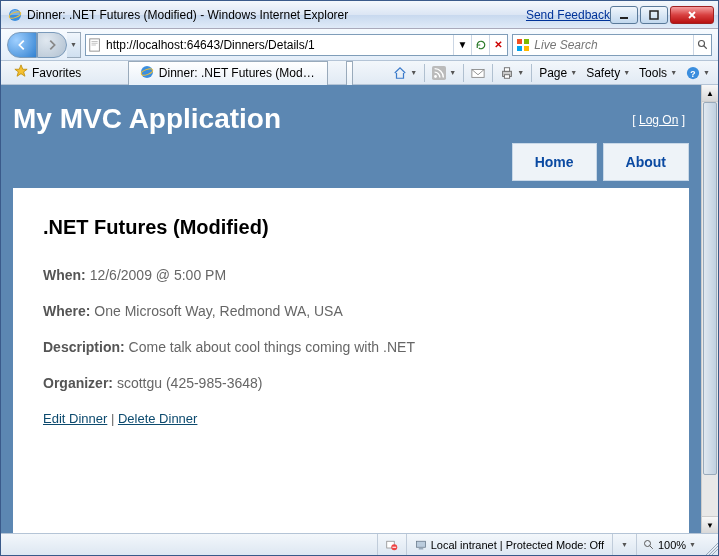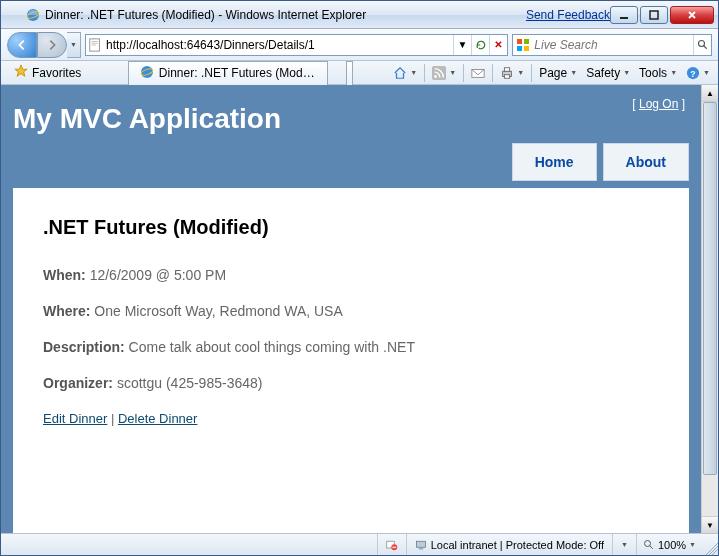--- a/index.html
+++ b/index.html
@@ -1,21 +1,21 @@
 <!DOCTYPE html>
 <html><head>
 <meta charset="utf-8">
 <style>
   * { box-sizing: border-box; }
   html, body { margin: 0; padding: 0; font-family: "Segoe UI", Tahoma, Arial, sans-serif; }
   body { width: 719px; height: 556px; background: #d4d0c8; overflow: hidden; }
 
   
   .window { width: 719px; height: 556px; border: 1px solid #3a5a8a; background: #fff; display:flex; flex-direction:column; }
-  .titlebar { height: 28px; background: linear-gradient(to bottom, #f4f8fc 0%, #dce6f4 50%, #c7d8ee 51%, #e0ebf8 100%); display:flex; align-items:center; padding: 0 4px 0 24px; border-bottom:1px solid #aab; }
+  .titlebar { height: 28px; background: linear-gradient(to bottom, #f4f8fc 0%, #dce6f4 50%, #c7d8ee 51%, #e0ebf8 100%); display:flex; align-items:center; padding: 0 4px 0 6px; border-bottom:1px solid #aab; }
   .titlebar .favicon { width:16px; height:16px; margin-right:4px; display:inline-flex; align-items:center; justify-content:center; }
   .titlebar .title { font-size:12px; color:#000; flex:1; white-space:nowrap; overflow:hidden; text-overflow:ellipsis; }
   .titlebar .feedback { font-size:12px; color:#003399; text-decoration:underline; margin-right:0; cursor:pointer; }
   .winbtns { display:flex; gap:2px; }
   .winbtn { width:28px; height:18px; border:1px solid #5a7a9a; border-radius:3px; background:linear-gradient(to bottom,#f0f6fc,#c2d8ee); display:flex; align-items:center; justify-content:center; font-size:10px; color:#222; cursor:pointer; }
   .winbtn.close { background:linear-gradient(to bottom,#f5a0a0,#d84040,#b81010); color:#fff; border-color:#a02020; width:44px; }
   .winbtn svg { width:10px; height:10px; }
 
   
   .navbar { height: 32px; background: linear-gradient(to bottom,#f7fbff,#e4eef9); display:flex; align-items:center; padding:2px 6px; gap:4px; border-bottom:1px solid #b4c4d6; }
@@ -53,21 +53,21 @@
   .content { flex:1; overflow:auto; }
   .vscroll { width:17px; background:#e8e8e8; border-left:1px solid #ccc; display:flex; flex-direction:column; }
   .vscroll .sbtn { height:17px; background:linear-gradient(to bottom,#f8f8f8,#d8d8d8); border-bottom:1px solid #ccc; display:flex; align-items:center; justify-content:center; cursor:pointer; font-size:8px; }
   .vscroll .sbtn.bot { border-bottom:none; border-top:1px solid #ccc; }
   .vscroll .strack { flex:1; position:relative; }
   .vscroll .sthumb { position:absolute; left:1px; right:1px; top:0; height:90%; background:linear-gradient(to right,#e0e8f0,#c0d0e0); border:1px solid #9ab; border-radius:2px; cursor:pointer; }
 
   
   .pageroot { background:#5C87B2; min-height:100%; padding:10px 12px 0 12px; display:flex; flex-direction:column; }
   .header { position:relative; padding:4px 0 8px 0; }
-  .logon { position:absolute; right:4px; top:2px; font-size:12px; color:#fff; }
+  .logon { position:absolute; right:4px; top:18px; font-size:12px; color:#fff; }
   .logon a { color:#fff; text-decoration:underline; cursor:pointer; }
   .apptitle { font-size:28px; font-weight:bold; color:#fff; margin:4px 0 0 0; font-family: Arial, sans-serif; }
   .menu { display:flex; justify-content:flex-end; gap:6px; margin-top:8px; }
   .menu a { display:block; padding:10px 22px; background:#eef3f8; border:1px solid #c8d8e8; color:#0b4aa2; font-weight:bold; font-size:14px; text-decoration:none; cursor:pointer; }
   .panel { background:#fff; margin-top:-1px; padding:28px 30px 20px 30px; flex:1; }
   .panel h2 { font-size:20px; font-weight:bold; color:#000; margin:0 0 28px 0; font-family: Arial, sans-serif; }
   .panel p { font-size:14px; color:#666; margin:0 0 20px 0; font-family: Arial, sans-serif; }
   .panel p b { color:#555; font-weight:bold; }
   .panel .links { font-size:13px; }
   .panel .links a { color:#0c4a6e; text-decoration:underline; cursor:pointer; }

